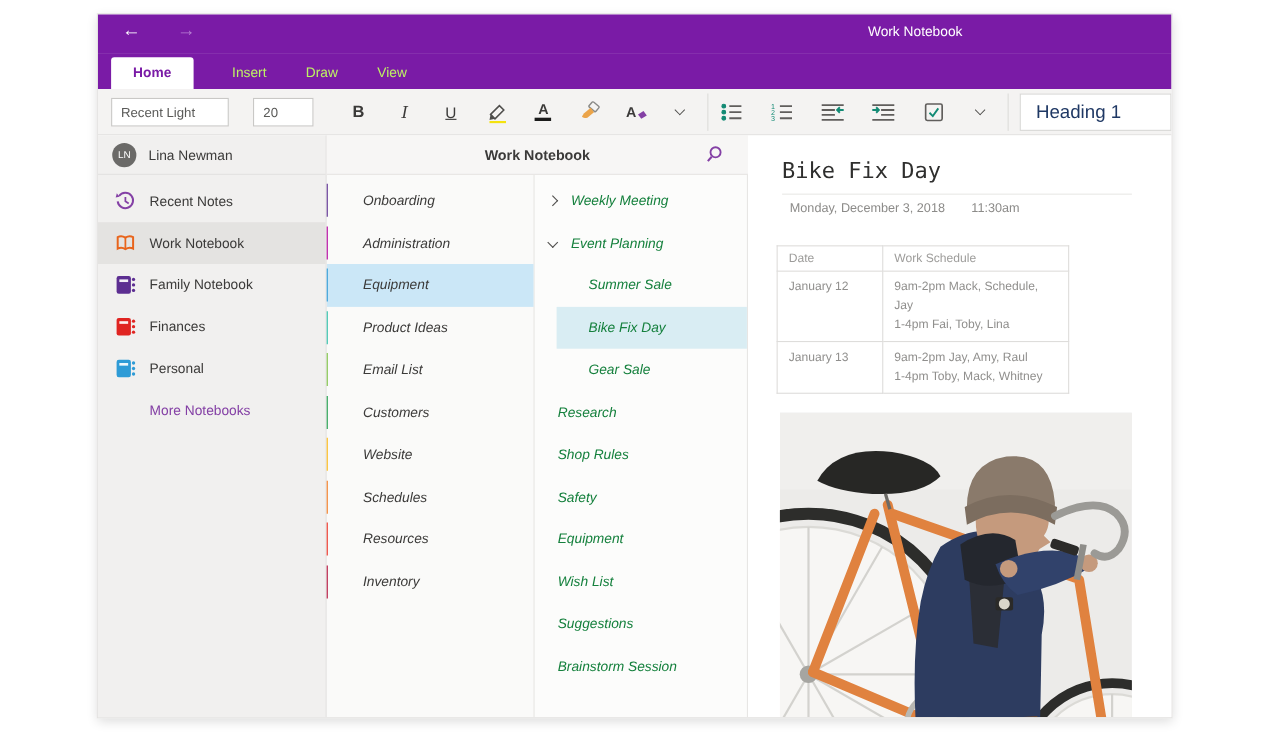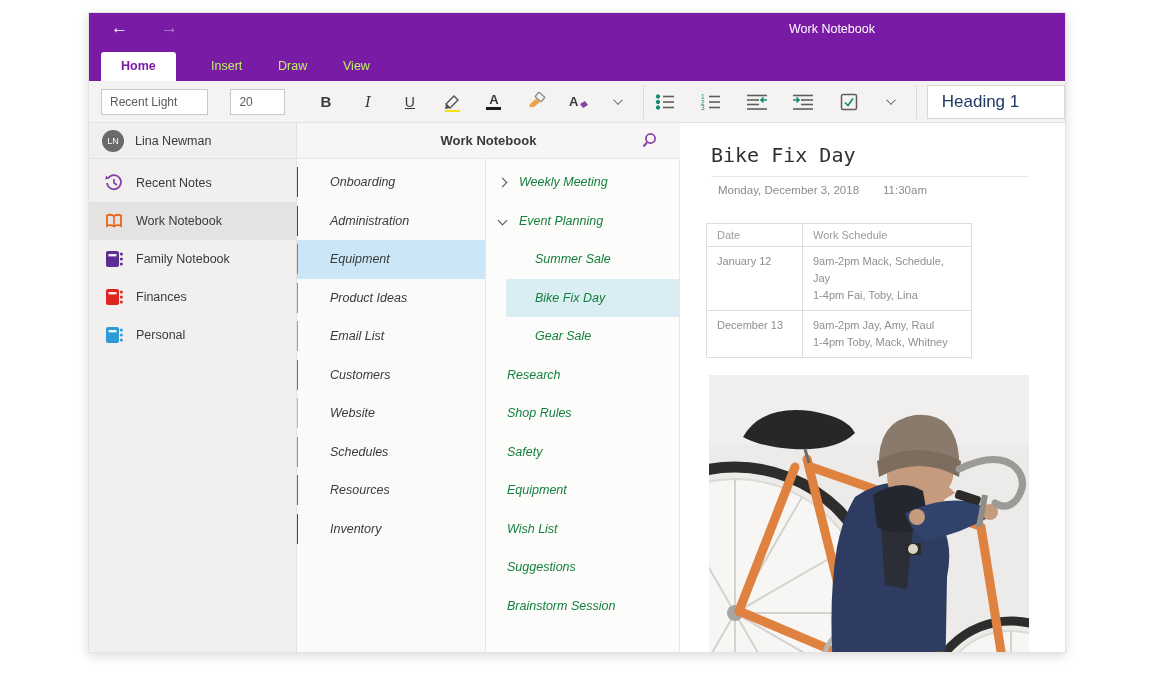--- a/index.html
+++ b/index.html
@@ -266,20 +266,21 @@
               <svg width="20" height="20" viewBox="0 0 20 20">
                 <rect x="2" y="2" width="13" height="16" rx="2" fill="#2e9bd6"></rect>
                 <rect x="4.5" y="5" width="8" height="2.4" fill="#fff" opacity=".92"></rect>
                 <circle cx="17.4" cy="5" r="1.5" fill="#2e9bd6"></circle>
                   <circle cx="17.4" cy="10" r="1.5" fill="#2e9bd6"></circle>
                   <circle cx="17.4" cy="15" r="1.5" fill="#2e9bd6"></circle>
               </svg>
             </span>
             <span>Personal</span>
           </div>
+          <div class="more-link">More Notebooks</div>
         </div>
       </div>
 
       <div class="panel">
         <div class="panel-header">
           <span>Work Notebook</span>
           <span class="search-btn">
             <svg width="18" height="18" viewBox="0 0 18 18">
               <circle cx="10.5" cy="7.5" r="4.6" fill="none" stroke="#8440a5" stroke-width="1.7"></circle>
               <line x1="7" y1="11.5" x2="3.5" y2="15.5" stroke="#8440a5" stroke-width="1.9"></line>
@@ -390,21 +391,21 @@
           </thead>
           <tbody>
             <tr>
               <td>January 12</td>
               <td>
                 <div>9am-2pm Mack, Schedule, Jay</div>
                 <div>1-4pm Fai, Toby, Lina</div>
               </td>
             </tr>
             <tr>
-              <td>December 13</td>
+              <td>January 13</td>
               <td>
                 <div>9am-2pm Jay, Amy, Raul</div>
                 <div>1-4pm Toby, Mack, Whitney</div>
               </td>
             </tr>
           </tbody>
         </table>
 
         <svg class="photo" viewBox="0 0 320 315">
           <rect width="320" height="315" fill="#ecebe9"></rect>

